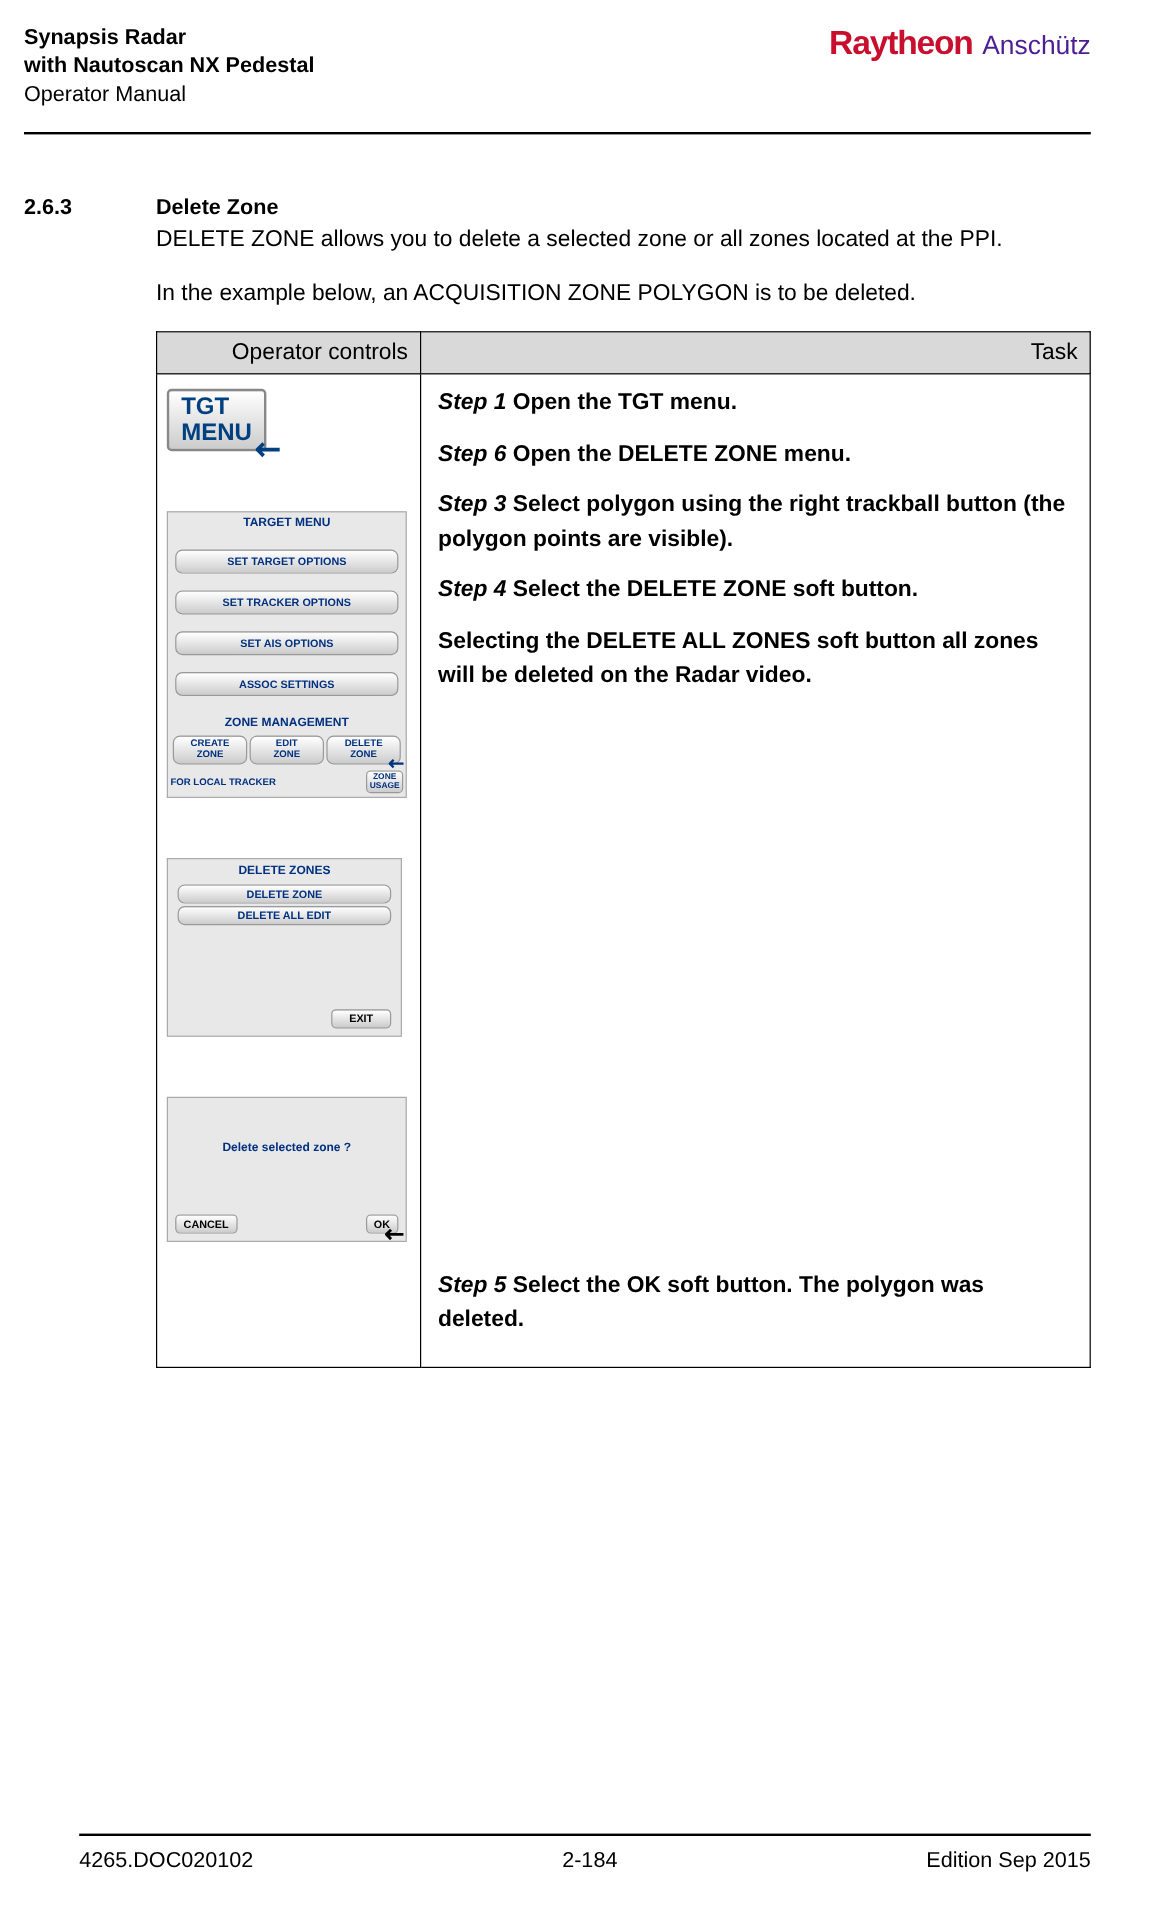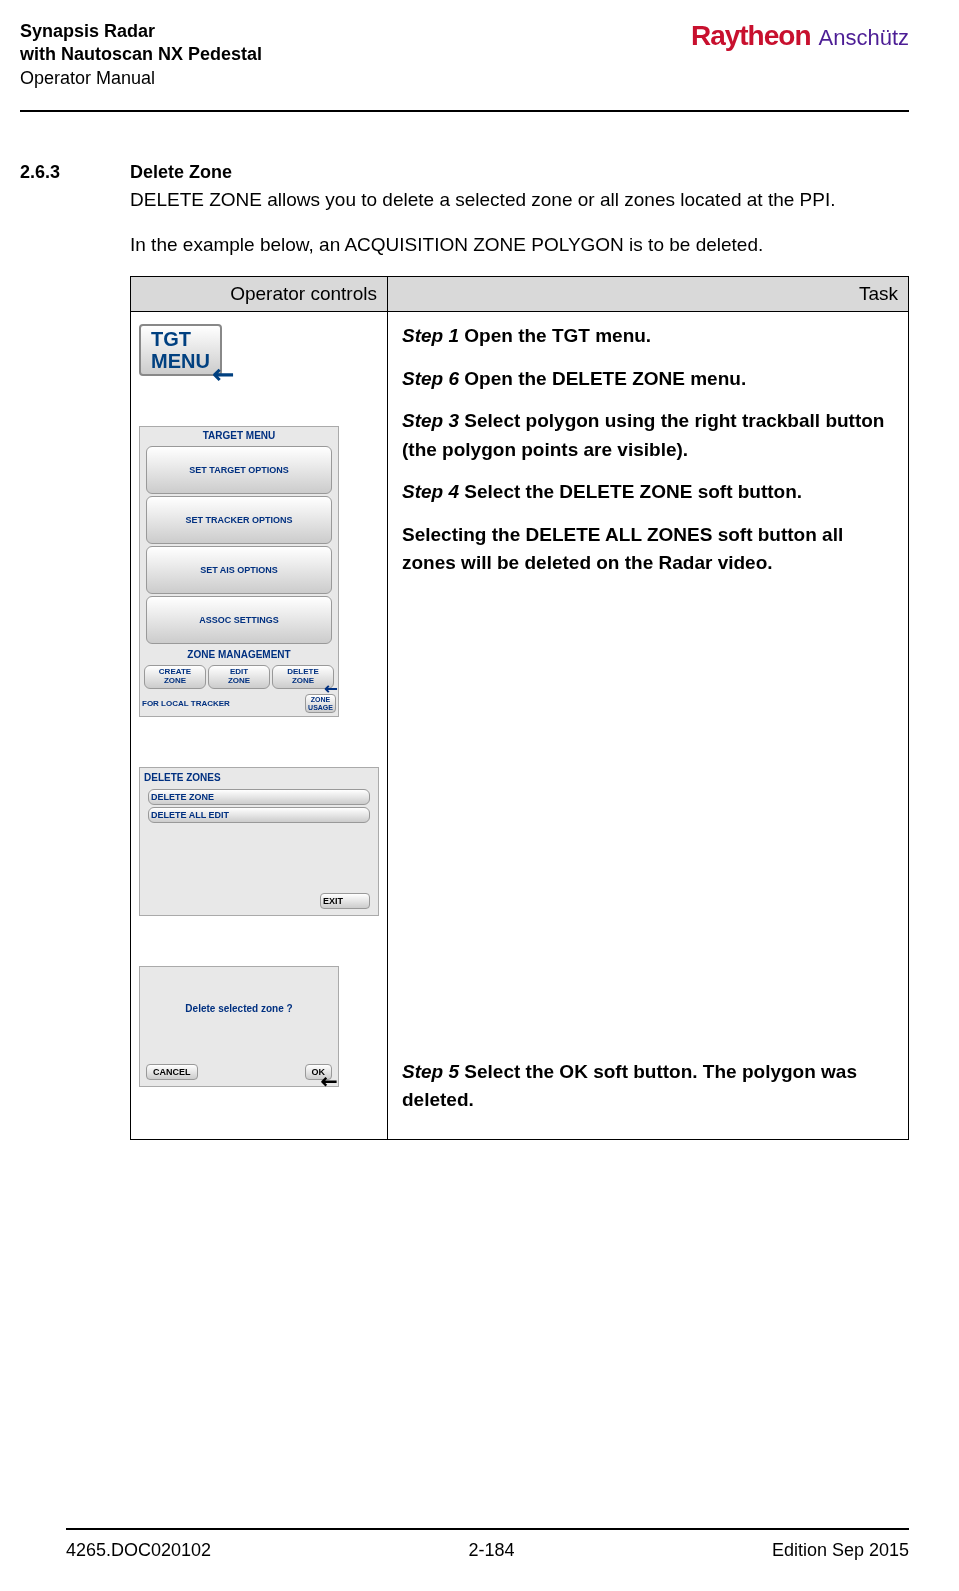--- a/index.html
+++ b/index.html
@@ -121,22 +121,22 @@
       font-size: 10px;
       text-align: center;
     }
     .menu-panel .title {
       color: #003080;
       font-weight: bold;
       padding: 3px;
       font-size: 10px;
     }
     .menu-panel .btn {
-      margin: 2px 6px;
-      padding: 18px;
+      margin: 14px 6px;
+      padding: 4px;
       border: 1px solid #999;
       border-radius: 6px;
       background: linear-gradient(#fff,#ccc);
       font-weight: bold;
       color: #003080;
       font-size: 9px;
     }
     .menu-panel .row3 {
       display: flex;
       gap: 2px;
@@ -162,22 +162,23 @@
       border: 1px solid #999;
       border-radius: 4px;
       background: linear-gradient(#fff,#ccc);
       font-size: 7px;
       padding: 1px 2px;
       line-height: 1.1;
     }
     .del-panel {
       border: 1px solid #aaa;
       background: #e8e8e8;
-      width: 240px;
-      font-size: 10px;
+      width: 196px;
+      font-size: 10px;
+      text-align: center;
       padding-bottom: 6px;
     }
     .del-panel .title { color: #003080; font-weight: bold; padding: 4px; }
     .del-panel .btn {
       margin: 2px 8px;
       padding: 2px;
       border: 1px solid #999;
       border-radius: 6px;
       background: linear-gradient(#fff,#ccc);
       font-weight: bold;

